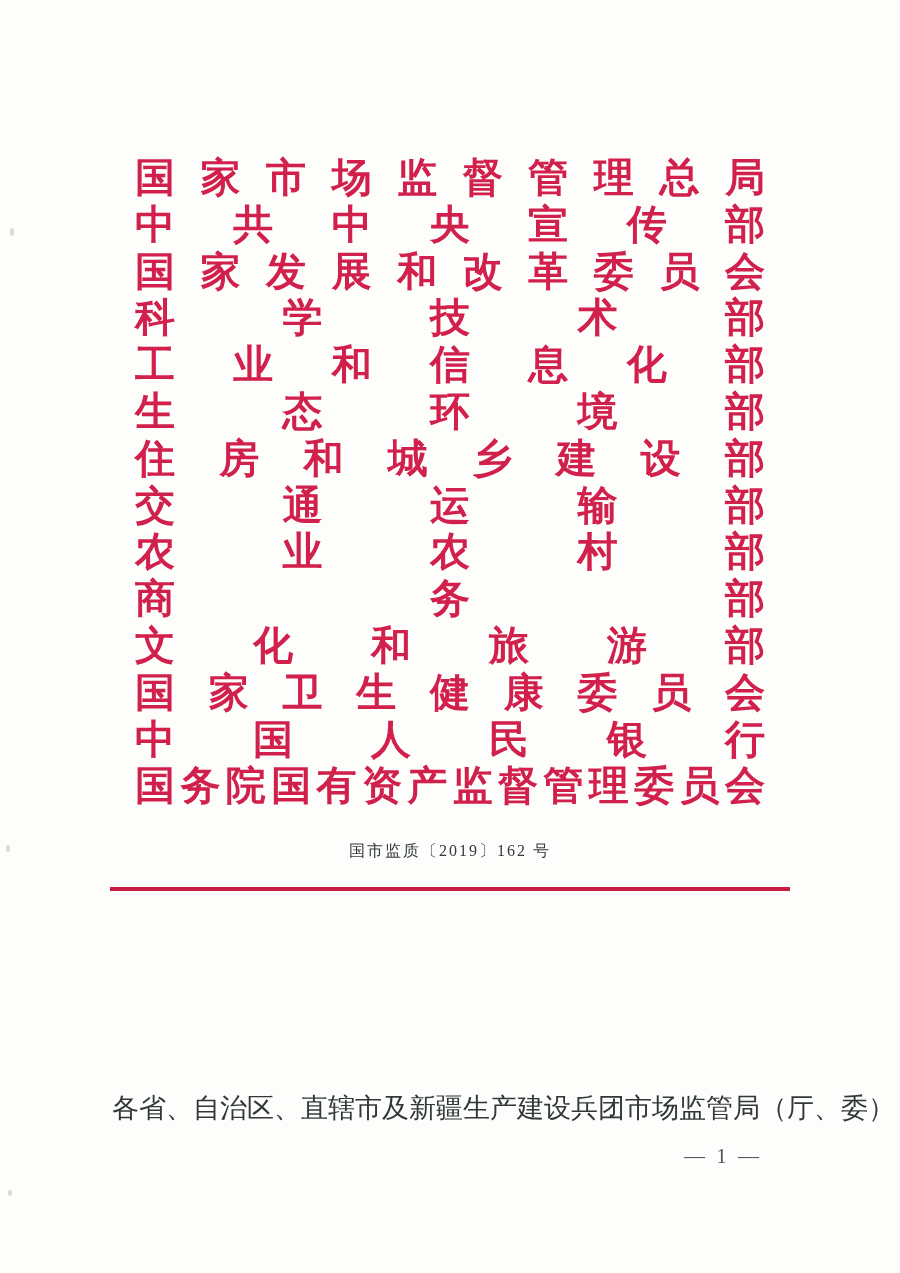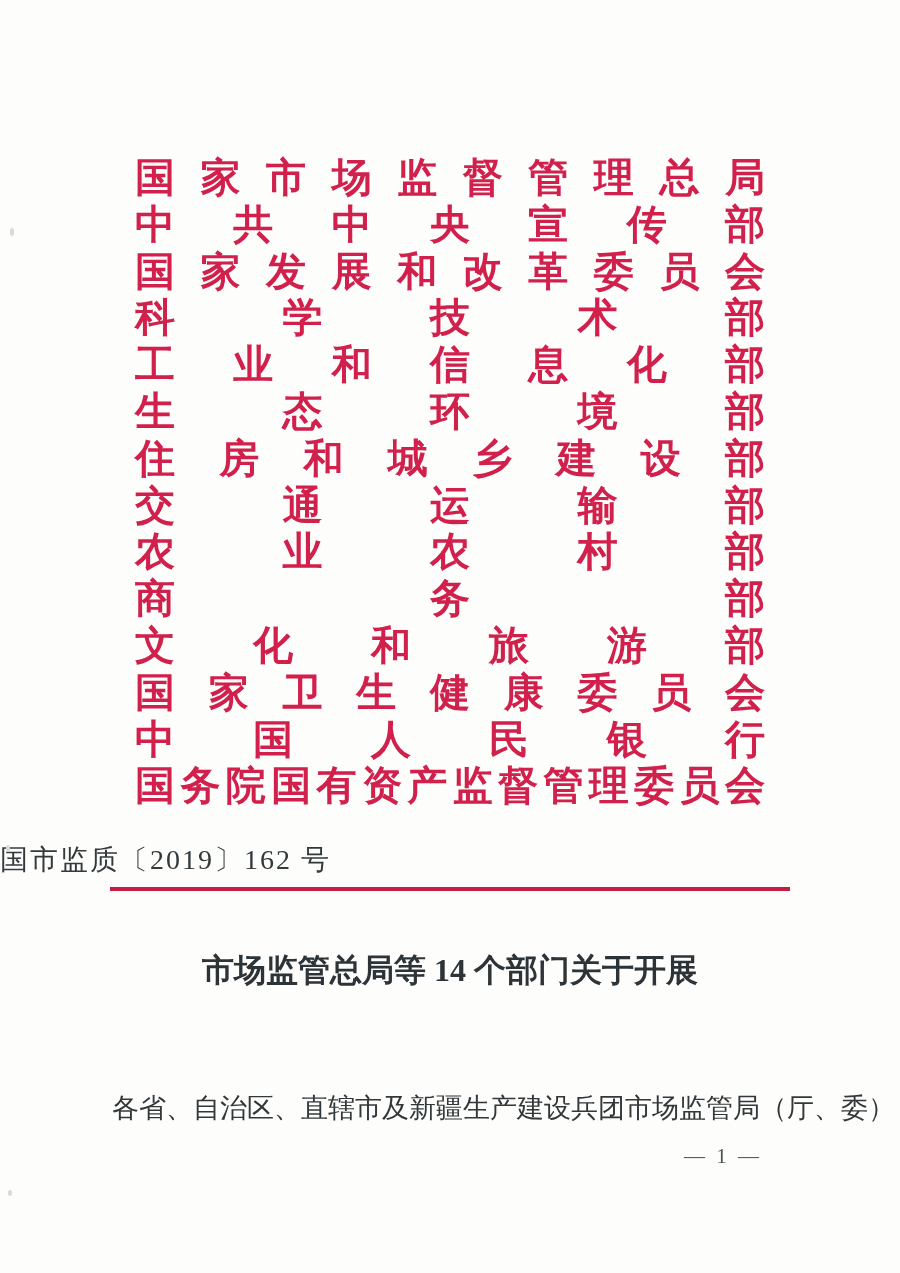--- a/index.html
+++ b/index.html
@@ -36,22 +36,22 @@
     display: flex;
     justify-content: space-between;
   }
 
   
   .doc-number {
     position: absolute;
     top: 841px;
     left: 0;
     width: 100%;
-    text-align: left;
-    font-size: 28px;
+    text-align: center;
+    font-size: 16px;
     letter-spacing: 2px;
     color: #333a3c;
   }
 
   
   .red-rule {
     position: absolute;
     top: 887px;
     left: 110px;
     width: 680px;
@@ -238,21 +238,20 @@
         <span>员</span>
         <span>会</span>
       </div>
   </div>
 
   <div class="doc-number">国市监质〔2019〕162 号</div>
 
   <div class="red-rule"></div>
 
   <div class="notice-title">
-    <div>市场监管总局等 14 个部门关于开展</div>
   </div>
 
   <div class="salutation">各省、自治区、直辖市及新疆生产建设兵团市场监管局（厅、委），</div>
 
   <div class="page-number">— 1 —</div>
 
   <div class="speck speck-1"></div>
   <div class="speck speck-2"></div>
   <div class="speck speck-3"></div>
 

